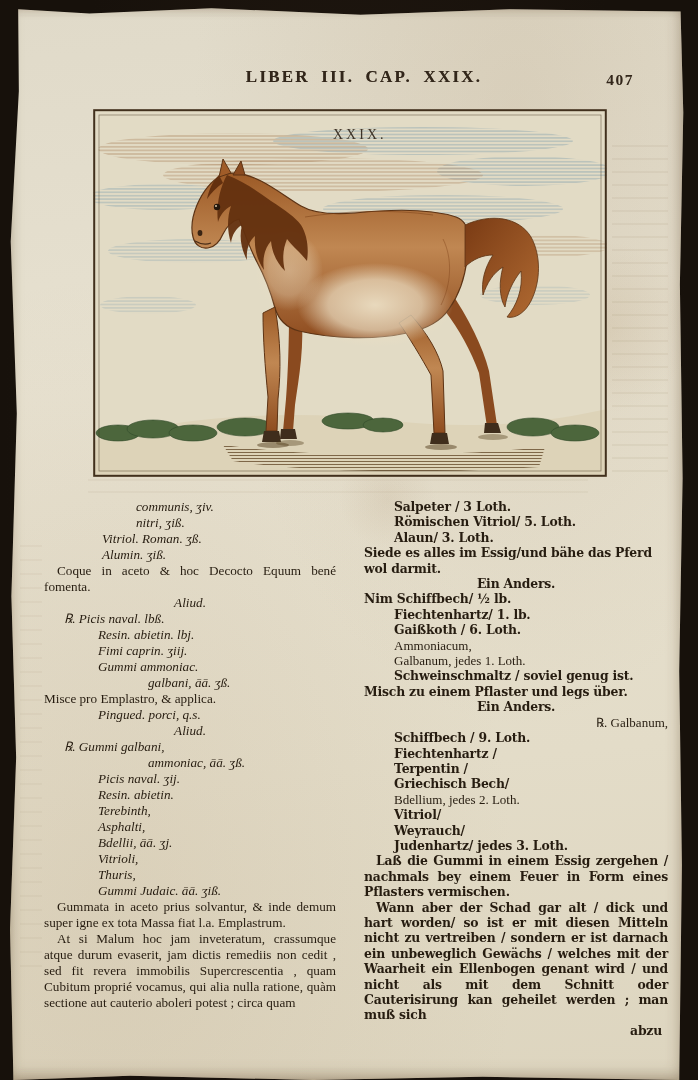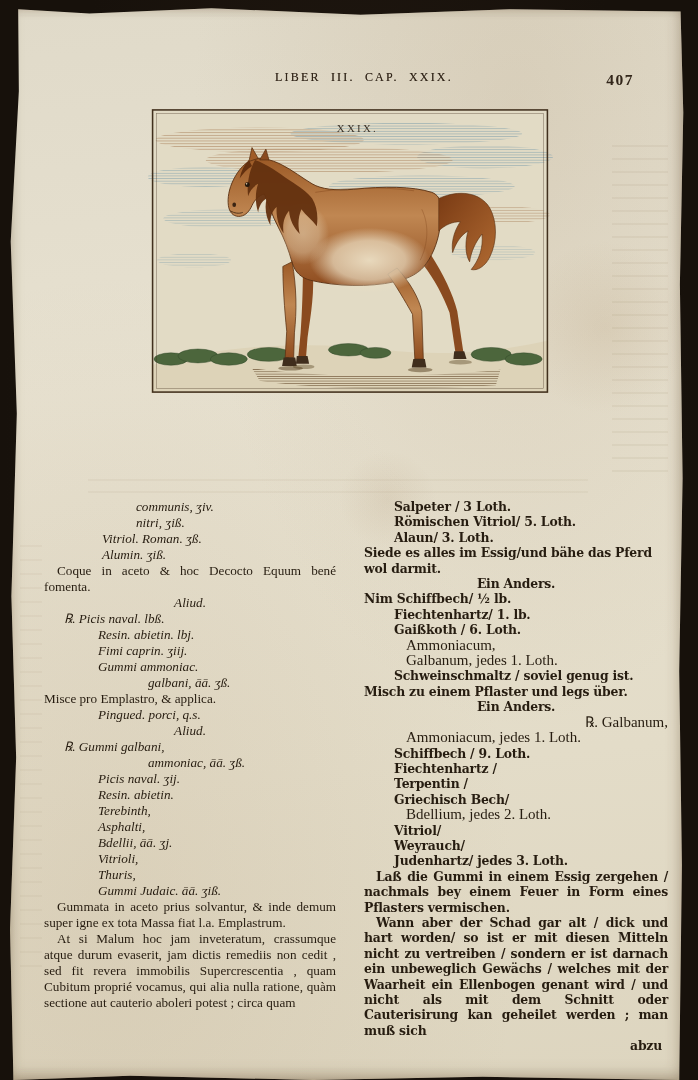--- a/index.html
+++ b/index.html
@@ -21,26 +21,26 @@
       99.6% 10%, 99.1% 26%, 99.5% 44%, 99.0% 62%, 99.4% 80%, 99.0% 100%,
       70% 99.7%, 45% 100%, 18% 99.6%, 0.8% 100%, 0.3% 86%, 1.2% 70%, 0.5% 55%,
       1.3% 38%, 0.4% 22%, 1.6% 8%);
     box-shadow:inset -7px 0 14px rgba(90,60,40,.28), inset 5px 0 12px rgba(125,100,70,.22),
       inset 0 -8px 14px rgba(120,100,70,.16), inset 0 6px 10px rgba(120,100,70,.14);
     color:#261c10;
   }
   
   .hdr{position:absolute;left:0;right:0;top:62px;text-align:center;padding-left:34px;}
   .hdr-title{
-    font-size:12px;font-weight:400;letter-spacing:2.2px;word-spacing:5px;color:#32261a;
+    font-size:17px;font-weight:700;letter-spacing:2.2px;word-spacing:5px;color:#32261a;
     text-shadow:0 0 .6px rgba(50,38,26,.6);
   }
   .pageno{position:absolute;right:52px;top:66px;font-size:15.5px;letter-spacing:1.5px;color:#32261a;font-weight:600;}
   
-  .plate{position:absolute;left:85px;top:104px;width:514px;height:284px;}
+  .plate{position:absolute;left:85px;top:104px;width:514px;height:368px;}
   .plate svg{display:block;width:100%;height:100%;}
   
   .ghost{position:absolute;opacity:.55;filter:blur(.7px);pointer-events:none;}
   .g1{left:604px;top:140px;width:56px;height:330px;
       background:repeating-linear-gradient(rgba(130,105,72,.12) 0 2px, transparent 2px 13px);}
   .g2{left:80px;top:474px;width:500px;height:24px;
       background:repeating-linear-gradient(rgba(130,105,72,.10) 0 2px, transparent 2px 12px);}
   .g3{left:12px;top:540px;width:22px;height:430px;
       background:repeating-linear-gradient(rgba(130,105,72,.09) 0 2px, transparent 2px 14px);}
   
@@ -52,21 +52,21 @@
   .lat .i-a{padding-left:92px;} .lat .i-b{padding-left:58px;}
   .lat .i-c{padding-left:54px;} .lat .i-d{padding-left:104px;}
   .lat .rx{padding-left:20px;}
   .lat .i-a,.lat .i-b,.lat .i-c,.lat .i-d,.lat .rx{font-style:italic;}
   .lat .para{text-indent:13px;text-align:justify;}
   .lat .head{text-align:center;font-style:italic;}
   .ger .i-c{padding-left:30px;} .ger .rx{padding-left:0;text-align:right;}
   .ger .para{text-indent:12px;text-align:justify;}
   .ger .head{text-align:center;}
   .ger .catch{text-align:right;padding-right:6px;}
-  .ger .ant{font-family:"Liberation Serif","DejaVu Serif",serif;font-weight:400;font-size:15px;letter-spacing:0;margin-left:12px;}
+  .ger .ant{font-family:"Liberation Serif","DejaVu Serif",serif;font-weight:400;font-size:13px;letter-spacing:0;}
 </style>
 </head>
 <body>
 
 <div class="page">
 
   <div class="hdr">
     <span class="hdr-title">LIBER III. CAP. XXIX.</span>
   </div>
   <div class="pageno">407</div>
@@ -228,21 +228,20 @@
         <div class="line head">Ein Anders.</div>
         <div class="line flush">Nim Schiffbech/ ½ lb.</div>
         <div class="line i-c">Fiechtenhartz/ 1. lb.</div>
         <div class="line i-c">Gaißkoth / 6. Loth.</div>
         <div class="line i-c ant">Ammoniacum,</div>
         <div class="line i-c ant">Galbanum, jedes 1. Loth.</div>
         <div class="line i-c">Schweinschmaltz / soviel genug ist.</div>
         <div class="line flush">Misch zu einem Pflaster und legs über.</div>
         <div class="line head">Ein Anders.</div>
         <div class="line rx ant">℞. Galbanum,</div>
-        <div class="line i-c ant">Ammoniacum, jedes 1. Loth.</div>
         <div class="line i-c">Schiffbech / 9. Loth.</div>
         <div class="line i-c">Fiechtenhartz /</div>
         <div class="line i-c">Terpentin /</div>
         <div class="line i-c">Griechisch Bech/</div>
         <div class="line i-c ant">Bdellium, jedes 2. Loth.</div>
         <div class="line i-c">Vitriol/</div>
         <div class="line i-c">Weyrauch/</div>
         <div class="line i-c">Judenhartz/ jedes 3. Loth.</div>
         <div class="line para">Laß die Gummi in einem Essig zergehen / nachmals bey einem Feuer in Form eines Pflasters vermischen.</div>
         <div class="line para">Wann aber der Schad gar alt / dick und hart worden/ so ist er mit diesen Mitteln nicht zu vertreiben / sondern er ist darnach ein unbeweglich Gewächs / welches mit der Waarheit ein Ellenbogen genant wird / und nicht als mit dem Schnitt oder Cauterisirung kan geheilet werden ; man muß sich</div>

